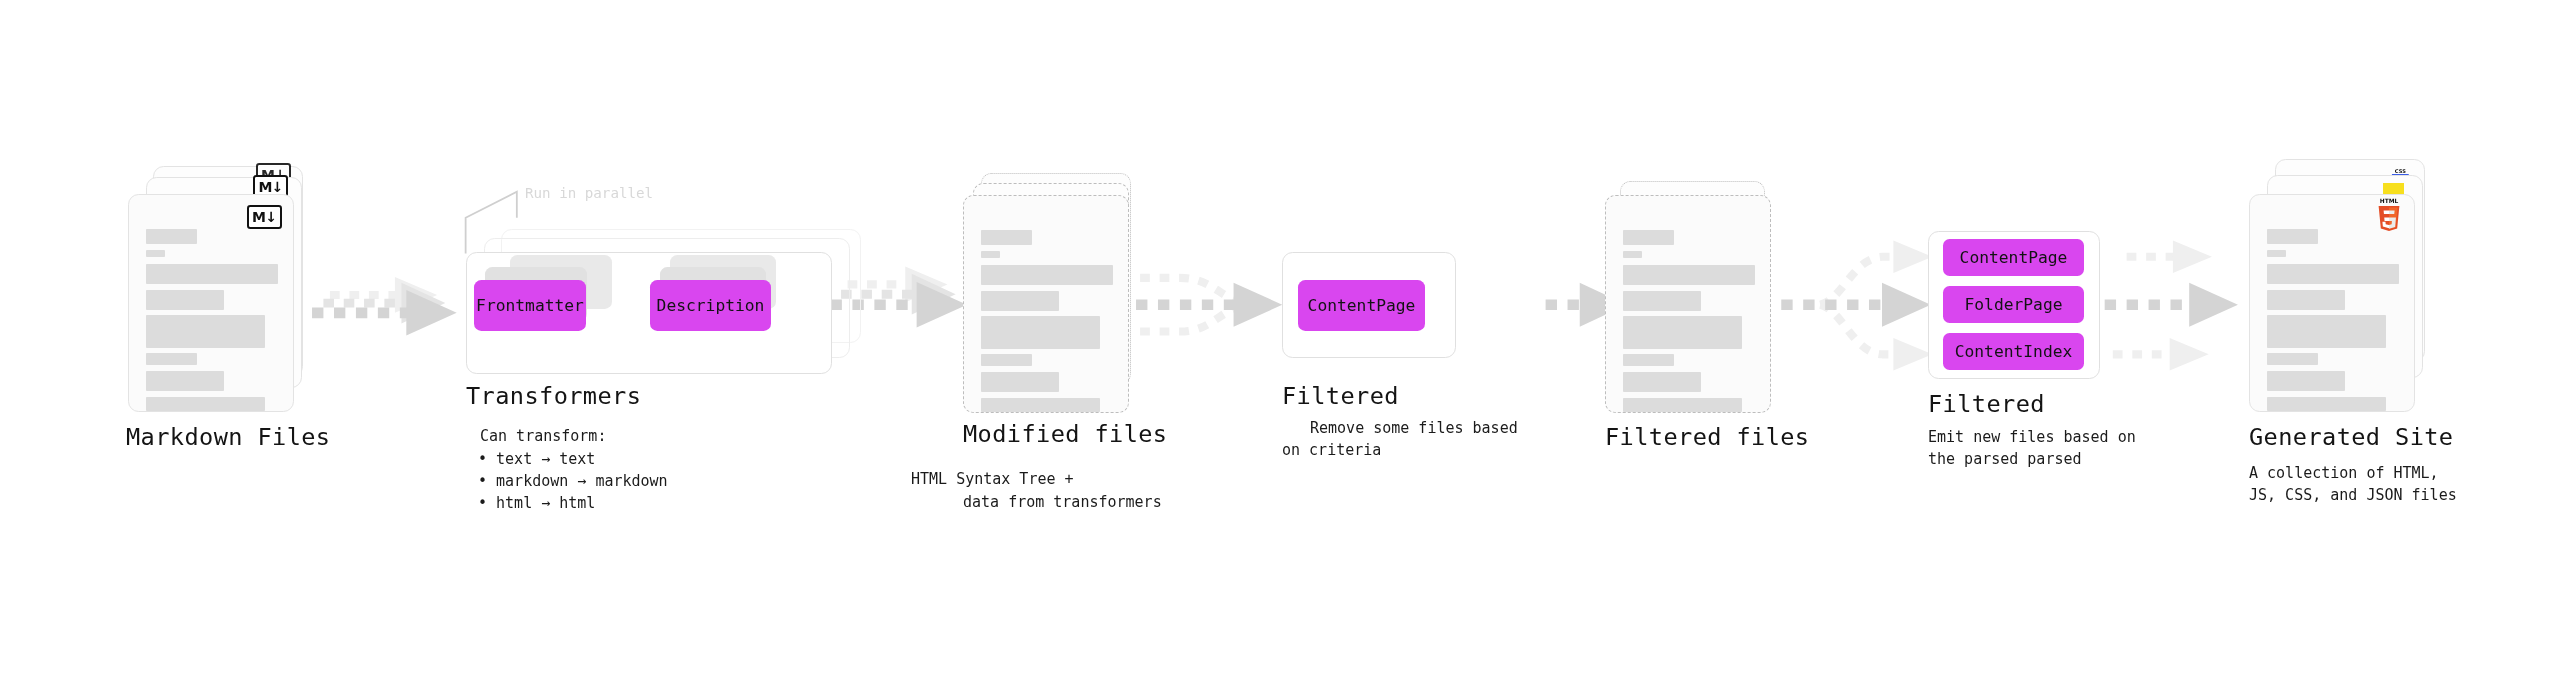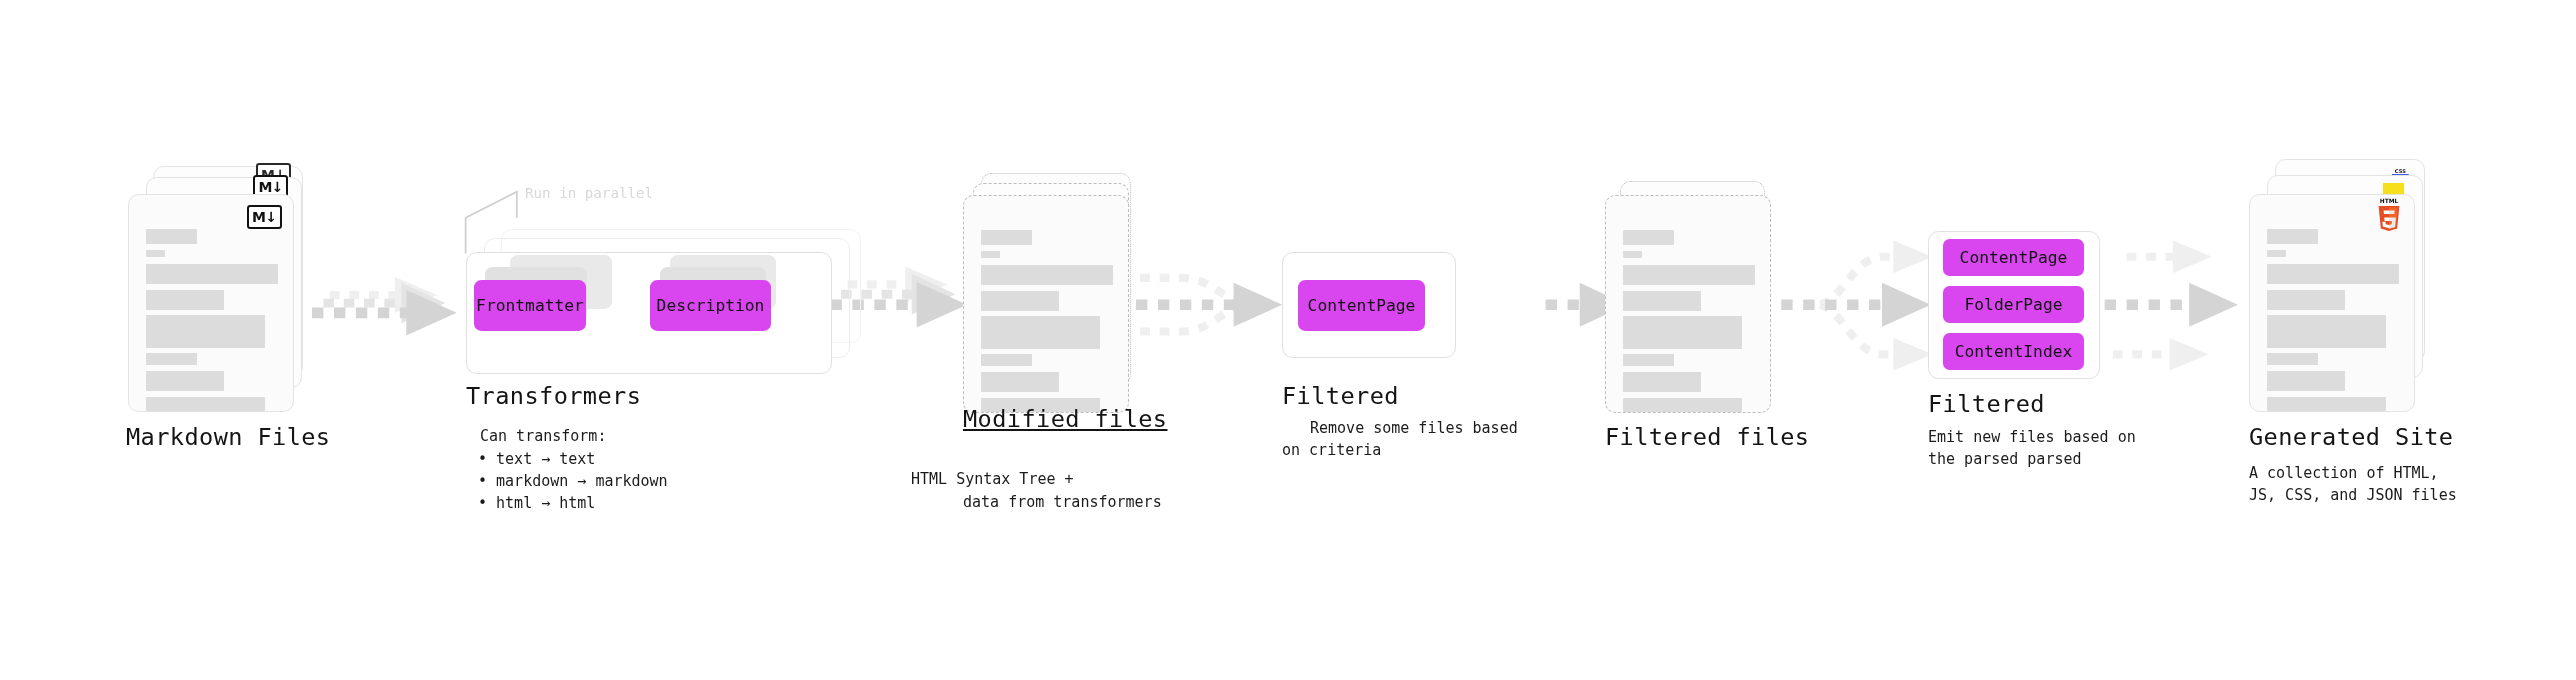--- a/index.html
+++ b/index.html
@@ -272,21 +272,21 @@
       <div class="skel" style="left:17px; top:34px; width:51px; height:14.6px;"></div>
       <div class="skel" style="left:17px; top:55px; width:18.7px; height:6.5px;"></div>
       <div class="skel" style="left:17px; top:69px; width:132px; height:20.3px;"></div>
       <div class="skel" style="left:17px; top:95px; width:78px; height:19.5px;"></div>
       <div class="skel" style="left:17px; top:120px; width:119px; height:33px;"></div>
       <div class="skel" style="left:17px; top:158px; width:51px; height:12.2px;"></div>
       <div class="skel" style="left:17px; top:176px; width:78px; height:19.5px;"></div>
       <div class="skel" style="left:17px; top:202px; width:119px; height:14px;"></div>
     </div>
 
-    <div class="stage-title abs" style="left:963px; top:405px;text-decoration:underline;">Modified files</div>
+    <div class="stage-title abs" style="left:963px; top:420px;">Modified files</div>
     <div class="stage-sub abs" style="left:911px; top:468px;">HTML Syntax Tree +</div>
     <div class="stage-sub abs" style="left:963px; top:491px;">data from transformers</div>
   </div>
 
   <div>
     <div class="proc-box" style="left:1282px; top:252px; width:174px; height:106px;"></div>
     <div class="chip" style="left:1298px; top:280px; width:127px; height:51px;">ContentPage</div>
 
     <div class="stage-title abs" style="left:1282px; top:382px;">Filtered</div>
     <div class="stage-sub abs" style="left:1282px; top:417px;margin-left:28px;">Remove some files based</div>

